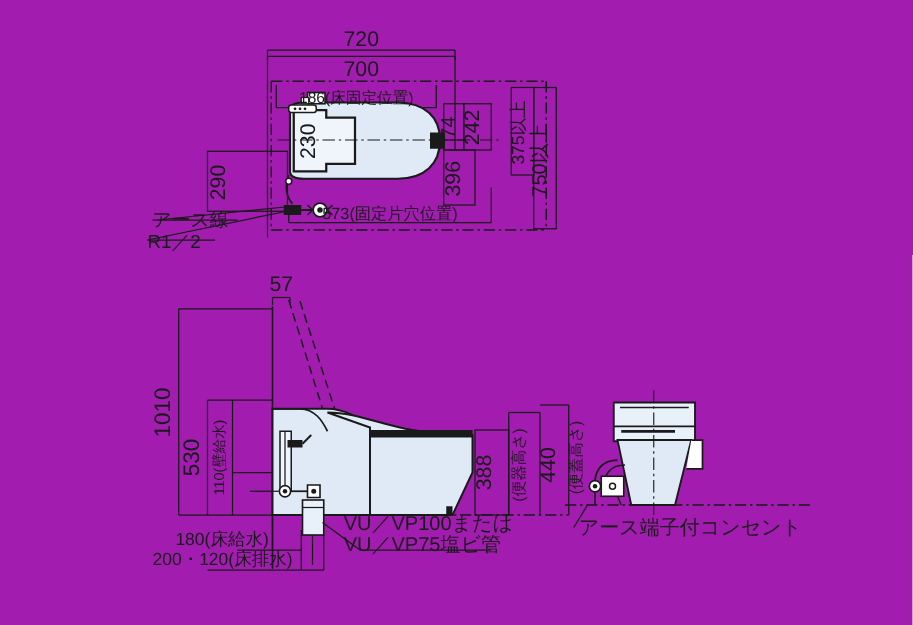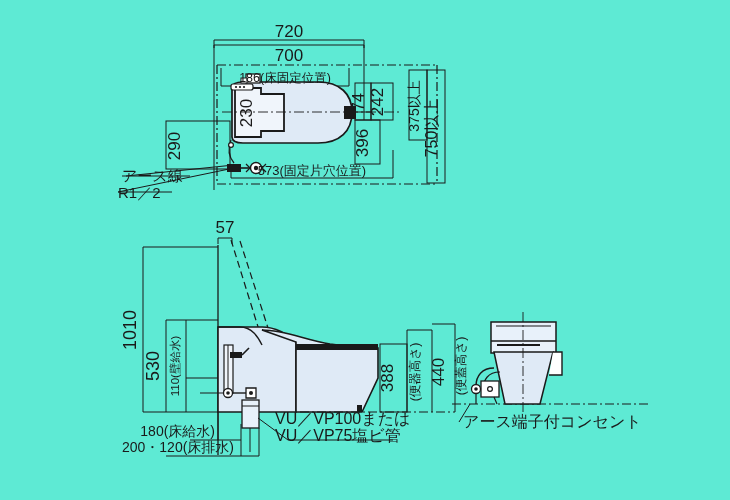--- a/index.html
+++ b/index.html
@@ -8,21 +8,21 @@
     padding: 0;
     background: #ffffff;
   }
   body {
     font-family: "Liberation Sans", "DejaVu Sans", sans-serif;
   }
   #sheet {
     position: relative;
     width: 730px;
     height: 500px;
-    background: #5eead4;
+    background: #a21caf;
     overflow: hidden;
   }
   #sheet svg {
     position: absolute;
     left: 0;
     top: 0;
   }
   .dimtext {
     font-family: "Liberation Sans", "DejaVu Sans", sans-serif;
     fill: #1a1a1a;

